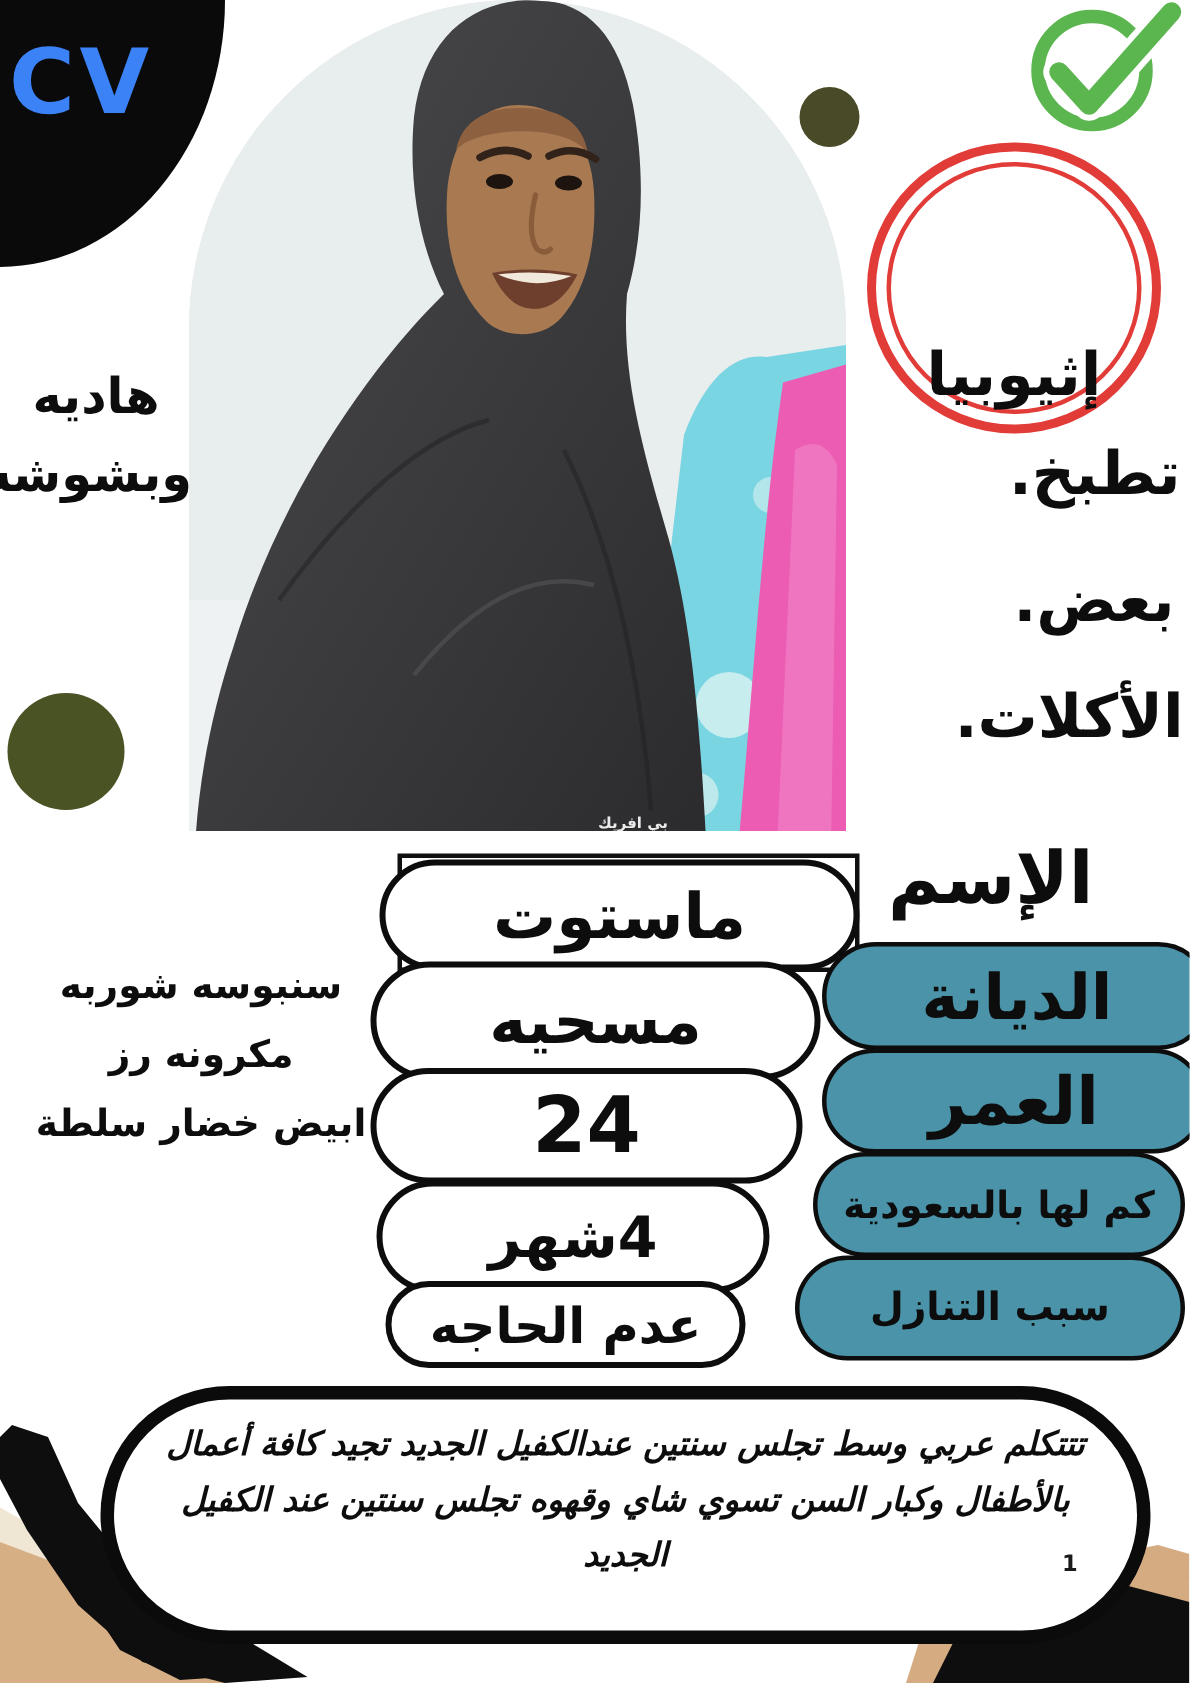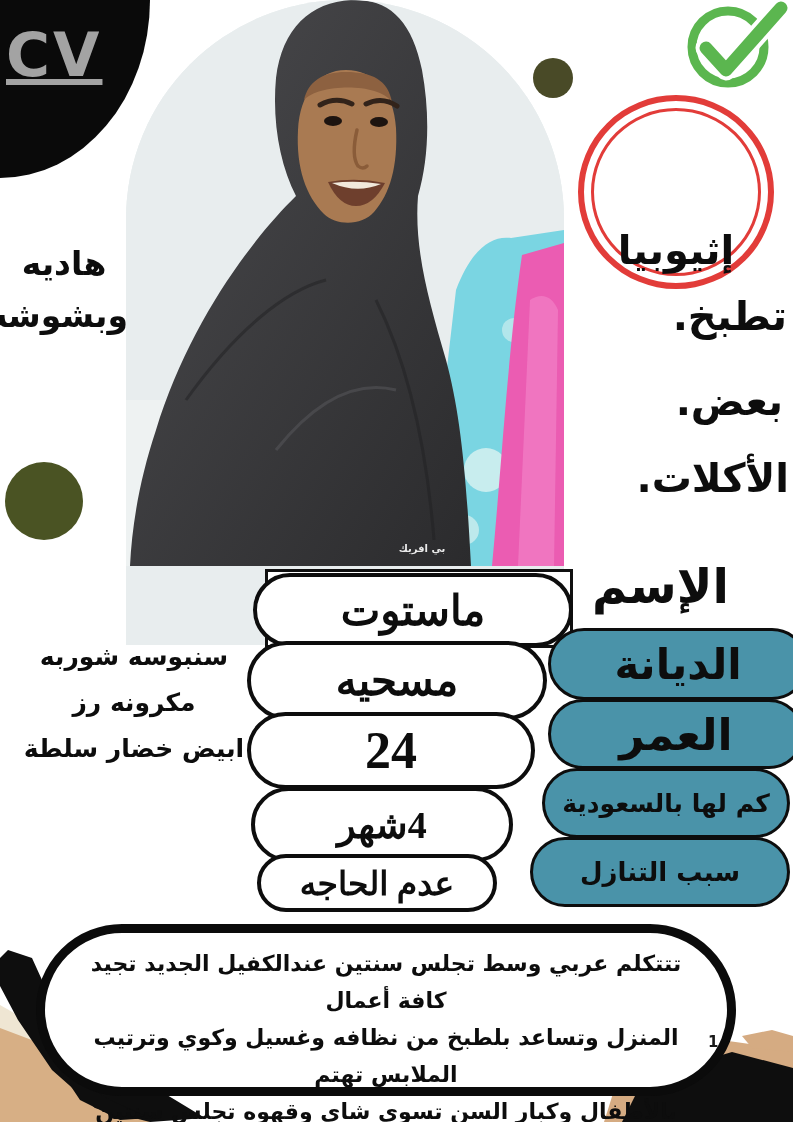--- a/index.html
+++ b/index.html
@@ -2,27 +2,27 @@
 <html lang="ar"><head>
 <meta charset="utf-8">
 <style>
   html,body{margin:0;padding:0;}
   body{
     width:793px;height:1122px;position:relative;overflow:hidden;background:#ffffff;
     font-family:"DejaVu Sans","Liberation Sans",sans-serif;color:#0d0d0d;
   }
   .abs{position:absolute;}
   
-  .photo-arch{left:126px;top:0;width:438px;height:645px;border-radius:219px 219px 0 0;
+  .photo-arch{left:126px;top:0;width:438px;height:554px;border-radius:219px 219px 0 0;
     overflow:hidden;background:#e8edee;z-index:1;text-decoration:underline;}
   
   .cv-blob{left:0;top:0;width:150px;height:178px;background:#0a0a0a;
     border-radius:0 0 100% 0;z-index:5;}
   .cv-text{position:absolute;left:6px;top:20px;font-size:60px;font-weight:900;
-    color:#a3a3a3;letter-spacing:3px;font-family:"DejaVu Sans",sans-serif;text-decoration:underline;}
+    color:#3b82f6;letter-spacing:3px;font-family:"DejaVu Sans",sans-serif;}
   
   .traits{left:0;top:238px;width:128px;text-align:center;font-weight:900;
     font-size:33px;line-height:52px;direction:rtl;z-index:4;}
   
   .olive-left{left:5px;top:462px;width:78px;height:78px;border-radius:50%;background:#4a5323;z-index:2;}
   .olive-small{left:533px;top:58px;width:40px;height:40px;border-radius:50%;background:#494a27;z-index:2;}
   
   .green-check{left:682px;top:0;width:110px;height:90px;z-index:3;}
   
   .stamp{left:578px;top:95px;width:196px;height:194px;border:6px solid #e23c39;
@@ -37,40 +37,40 @@
   .skill-1{top:378px;right:10px;}
   .skill-2{top:455px;right:4px;}
   
   .name-label{top:558px;right:64px;font-size:48px;font-weight:900;direction:rtl;z-index:3;}
   
   .name-rect{left:265px;top:569px;width:308px;height:79px;border:3px solid #101010;
     background:#ffffff;z-index:2;box-sizing:border-box;}
   
   .wpill{position:absolute;background:#ffffff;border:4px solid #0d0d0d;border-radius:46px;
     display:flex;align-items:center;justify-content:center;font-weight:900;direction:rtl;
-    z-index:3;box-sizing:border-box;font-family:Liberation Serif, serif;}
+    z-index:3;box-sizing:border-box;}
   .pill-name{left:253px;top:573px;width:320px;height:74px;font-size:42px;}
   .pill-religion{left:247px;top:641px;width:300px;height:79px;font-size:42px;}
   .pill-age{left:247px;top:712px;width:288px;height:77px;font-size:52px;direction:ltr;}
   .pill-stay{left:251px;top:787px;width:262px;height:75px;font-size:38px;}
   .pill-reason{left:257px;top:854px;width:240px;height:58px;font-size:33px;}
   
   .tpill{position:absolute;background:#4a93a9;border:3px solid #0d0d0d;border-radius:38px;
     display:flex;align-items:center;justify-content:center;font-weight:900;direction:rtl;
     z-index:2;box-sizing:border-box;color:#0d0d0d;}
   .tlabel-religion{left:548px;top:628px;width:260px;height:72px;font-size:42px;}
   .tlabel-age{left:548px;top:699px;width:256px;height:70px;font-size:44px;}
   .tlabel-stay{left:542px;top:768px;width:248px;height:70px;font-size:25px;}
   .tlabel-reason{left:530px;top:837px;width:260px;height:70px;font-size:26px;}
   
   .dishes{left:0;top:634px;width:268px;text-align:center;font-weight:900;font-size:25px;
     line-height:46px;direction:rtl;z-index:3;}
   
-  .desc-box{left:36px;top:924px;width:700px;height:172px;border:9px solid #0b0b0b;
-    border-radius:88px;background:#ffffff;z-index:4;box-sizing:border-box;}
+  .desc-box{left:67px;top:924px;width:700px;height:172px;border:9px solid #0b0b0b;
+    border-radius:88px;background:#ffffff;z-index:4;box-sizing:border-box;font-style:italic;}
   .desc-text{position:absolute;left:30px;right:30px;top:12px;text-align:center;
     font-weight:bold;font-size:22px;line-height:37px;direction:rtl;}
   .footnote{left:708px;top:1033px;font-size:15px;font-weight:bold;z-index:6;color:#1a1a1a;}
   
   .decor-bl{left:0;top:950px;width:250px;height:172px;z-index:3;}
   .decor-br{left:592px;top:1030px;width:201px;height:92px;z-index:3;}
 </style>
 </head>
 <body>
 
@@ -155,21 +155,20 @@
 <div class="wpill pill-reason">عدم الحاجه</div>
 
 <div class="abs dishes">
   <div>سنبوسه شوربه مكرونه رز</div>
   <div>ابيض خضار سلطة</div>
 </div>
 
 <div class="abs desc-box">
   <div class="desc-text">
     <div>تتتكلم  عربي وسط تجلس سنتين عندالكفيل الجديد تجيد كافة أعمال</div>
-    <div>المنزل وتساعد بلطبخ من نظافه وغسيل وكوي وترتيب الملابس تهتم</div>
     <div>بالأطفال وكبار السن تسوي شاي وقهوه تجلس سنتين عند الكفيل الجديد</div>
 
   </div>
 </div>
 <div class="abs footnote">1</div>
 
 <svg class="abs decor-bl" viewBox="0 0 250 172">
   <polygon points="0,55 30,72 60,110 34,132 0,122" fill="#efe6d3"></polygon>
   <polygon points="0,78 45,95 90,132 135,162 150,172 0,172" fill="#d7af85"></polygon>
   <path d="M8,0 L32,8 L52,52 L88,96 L128,122 L172,148 L205,168 L150,172 L95,158 L52,120 L18,70 L0,36 L0,8 Z" fill="#0e0e0e"></path>

